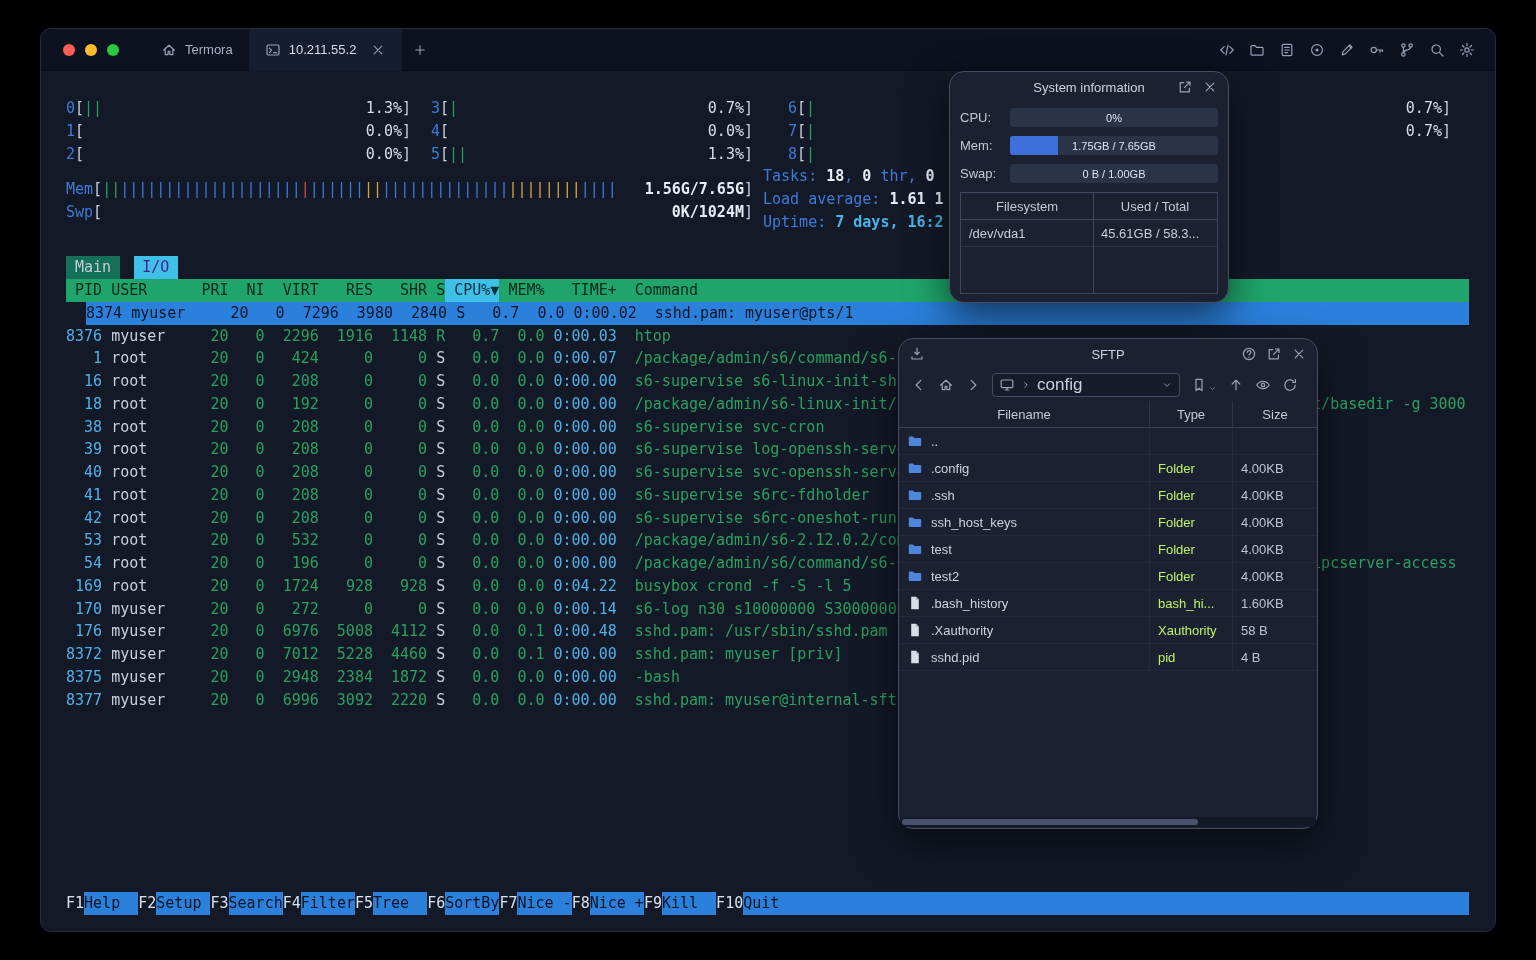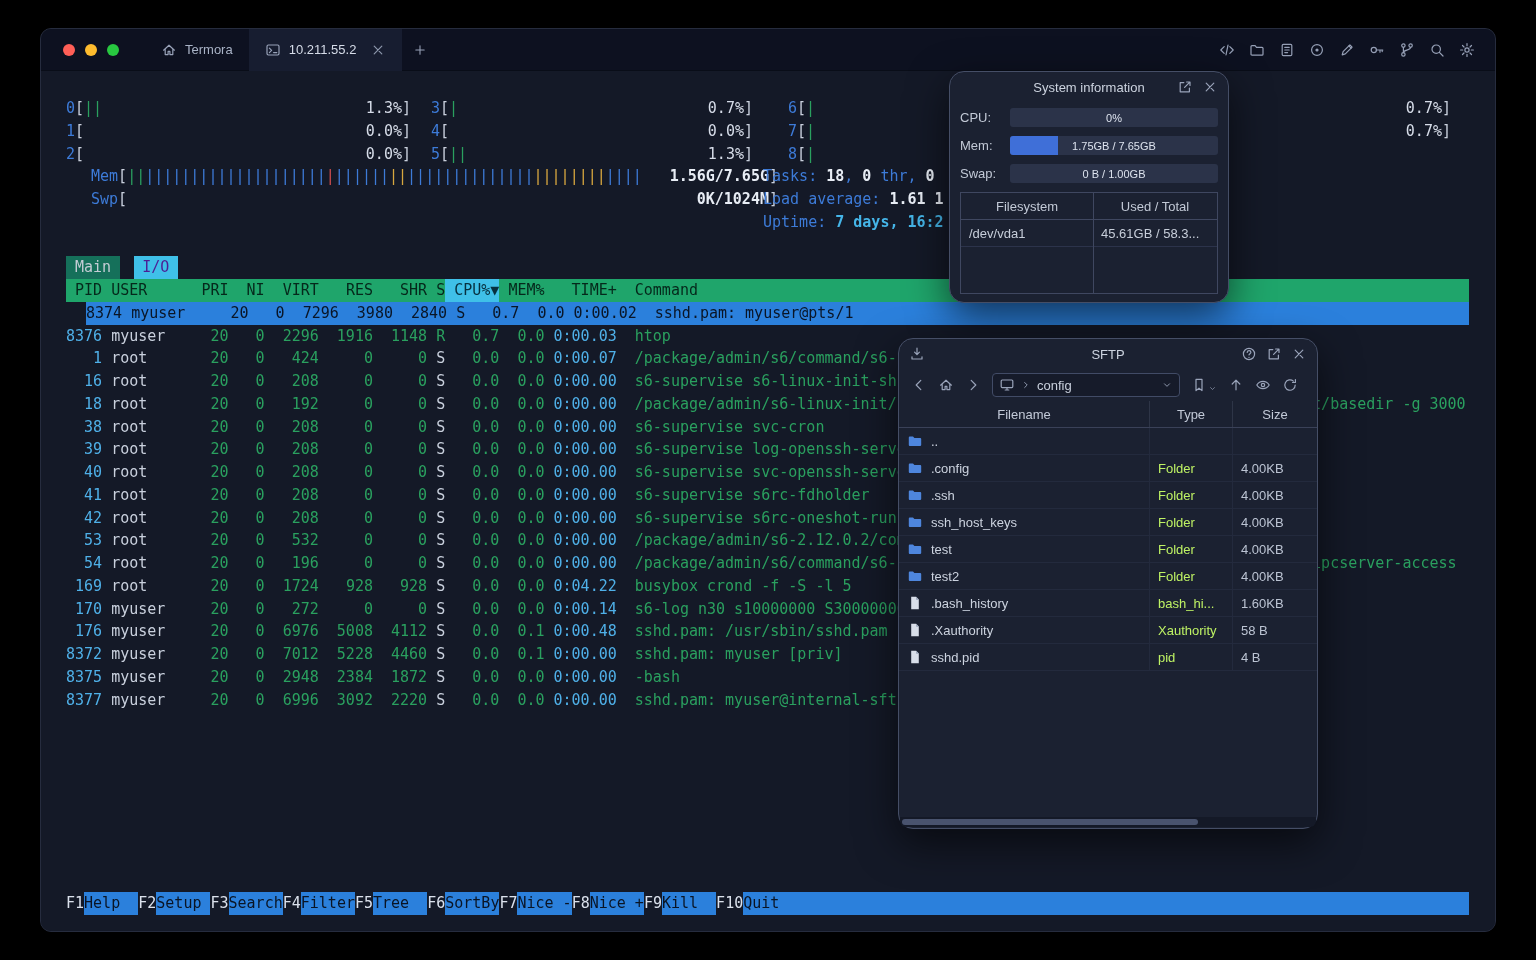--- a/index.html
+++ b/index.html
@@ -31,21 +31,21 @@
   .t-fg{color:#c9d0dd;}
   .mg{color:#2aa05f;}.mb{color:#3d7bd8;}.mr{color:#cf4d4d;}.my{color:#d7a73f;}
   .br{color:#c9d0dd;}
   .meter{position:absolute;top:0;display:flex;white-space:pre;}
   .meter .ml{color:#3d7bd8;}
   .meter .bars{flex:1;overflow:hidden;color:#2aa05f;}
   .meter .pct{color:#d6dce8;}
   .m-c0{left:0;width:345px;}
   .m-c1{left:365px;width:322px;}
   .m-c2{left:722px;width:663px;}
-  .memmeter{position:absolute;left:0;top:0;width:687px;display:flex;white-space:pre;margin-left:25px;}
+  .memmeter{position:absolute;left:0;top:13px;width:687px;display:flex;white-space:pre;}
   .memmeter .bars{flex:1;overflow:hidden;}
   .memmeter .mval{color:#e8edf5;font-weight:bold;}
   .linetxt{position:absolute;left:697px;top:0;white-space:pre;}
   .stabs{display:flex;gap:14px;}
   .stab{padding:0 9px;}
   .stab:nth-child(1){background:#15705a;color:#c2ccd4;}
   .stab:nth-child(2){background:#3fc0e8;color:#4c1d95;padding-left:8px;}
   .prow{display:flex;height:22.75px;}
   .prow span{display:inline-block;white-space:pre;overflow:visible;}
   .c-pid{width:4ch;text-align:right;}
@@ -89,21 +89,21 @@
   .fstable::before{content:"";position:absolute;left:132px;top:0;bottom:0;width:1px;background:#3f4760;}
   .fsrow{display:flex;height:27px;line-height:27px;}
   .fsrow.h{border-bottom:1px solid #3f4760;color:#c2c9d6;}
   .fsc1{width:132px;text-align:center;}
   .fsc2{flex:1;text-align:center;}
   .fsrow.d{border-bottom:1px solid #2c334b;}
   .fsrow.d .fsc1,.fsrow.d .fsc2{text-align:left;padding-left:8px;}
 
   .sftpbar{height:32px;display:flex;align-items:center;gap:11px;padding:0 12px;color:#9aa4ba;}
   .crumb{width:188px;height:24px;border:1px solid #414b66;border-radius:4px;background:#161b2a;display:flex;align-items:center;gap:5px;padding:0 6px;}
-  .crumbtext{flex:1;font-size:13px;color:#c9d0dd;}
+  .crumbtext{flex:1;font-size:17px;color:#c9d0dd;}
   .bmk{display:inline-flex;align-items:flex-end;}
   .ftable{position:absolute;left:0;right:0;top:62px;bottom:12px;font-size:13px;overflow:hidden;}
   .fhdr{display:flex;height:27px;line-height:27px;border-bottom:1px solid #3a4158;color:#c3cad8;}
   .fhdr span{text-align:center;}
   .colname{width:251px;border-right:1px solid #2e3547;}
   .coltype{width:83px;border-right:1px solid #2e3547;}
   .colsize{flex:1;}
   .frow{display:flex;height:27px;border-bottom:1px solid #232a3d;color:#ccd3df;align-items:stretch;}
   .frow .colname{display:flex;align-items:center;gap:8px;padding-left:8px;border-right:1px solid #232a3d;overflow:hidden;}
   .frow .coltype{padding-left:8px;border-right:1px solid #232a3d;color:#bef264;overflow:hidden;white-space:nowrap;line-height:27px;}

